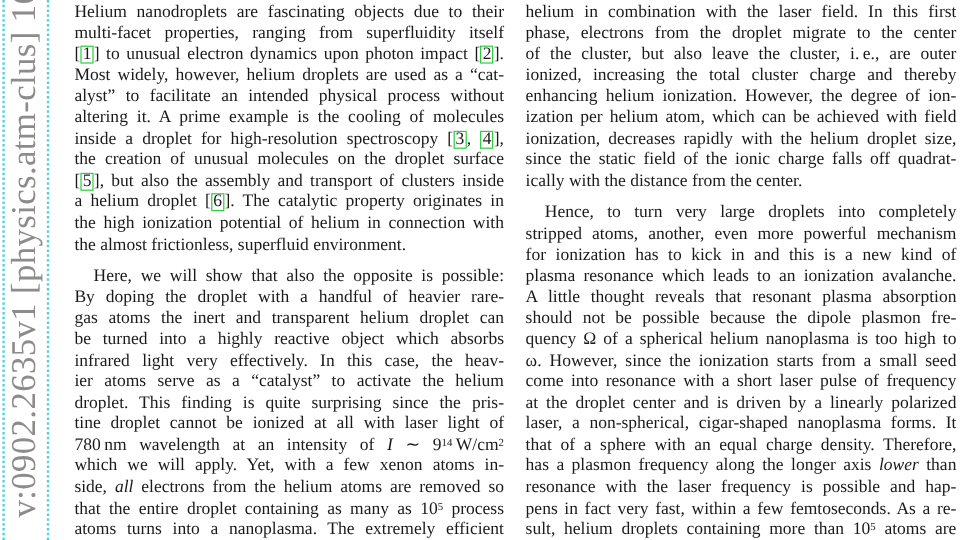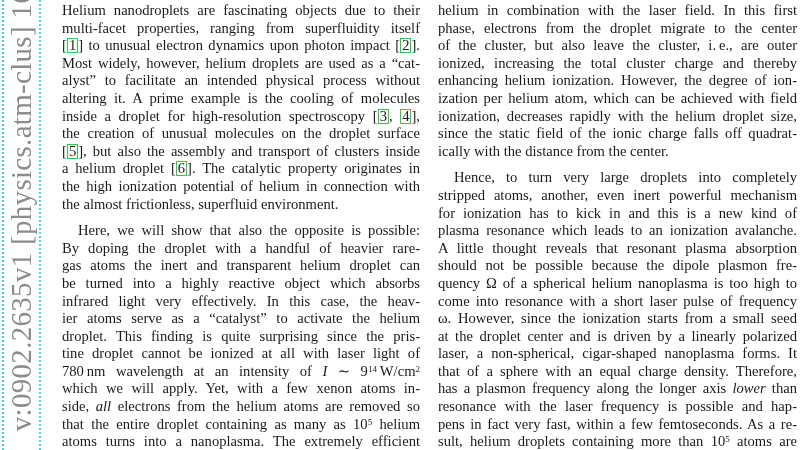--- a/index.html
+++ b/index.html
@@ -64,48 +64,48 @@
     <span class="line">By doping the droplet with a handful of heavier rare-</span>
     <span class="line">gas atoms the inert and transparent helium droplet can</span>
     <span class="line">be turned into a highly reactive object which absorbs</span>
     <span class="line">infrared light very effectively. In this case, the heav-</span>
     <span class="line">ier atoms serve as a “catalyst” to activate the helium</span>
     <span class="line">droplet. This finding is quite surprising since the pris-</span>
     <span class="line">tine droplet cannot be ionized at all with laser light of</span>
     <span class="line"><span>780 nm wavelength at an intensity of </span><em>I</em><span> ∼ 9</span><sup>14</sup><span> W/cm</span><sup>2</sup></span>
     <span class="line">which we will apply. Yet, with a few xenon atoms in-</span>
     <span class="line"><span>side, </span><em>all</em><span> electrons from the helium atoms are removed so</span></span>
-    <span class="line"><span>that the entire droplet containing as many as 10</span><sup>5</sup><span> helium</span></span>
+    <span class="line"><span>that the entire droplet containing as many as 10</span><sup>5</sup><span> process</span></span>
     <span class="line">atoms turns into a nanoplasma. The extremely efficient</span>
   </div>
 </div>
 
 <div class="col right">
   <div>
     <span class="line">helium in combination with the laser field. In this first</span>
     <span class="line">phase, electrons from the droplet migrate to the center</span>
     <span class="line">of the cluster, but also leave the cluster, i. e., are outer</span>
     <span class="line">ionized, increasing the total cluster charge and thereby</span>
     <span class="line">enhancing helium ionization. However, the degree of ion-</span>
     <span class="line">ization per helium atom, which can be achieved with field</span>
     <span class="line">ionization, decreases rapidly with the helium droplet size,</span>
     <span class="line">since the static field of the ionic charge falls off quadrat-</span>
     <span class="line last">ically with the distance from the center.</span>
   </div>
   <div class="gap"></div>
   <div>
     <span class="line indent">Hence, to turn very large droplets into completely</span>
-    <span class="line">stripped atoms, another, even inert powerful mechanism</span>
+    <span class="line">stripped atoms, another, even more powerful mechanism</span>
     <span class="line">for ionization has to kick in and this is a new kind of</span>
     <span class="line">plasma resonance which leads to an ionization avalanche.</span>
     <span class="line">A little thought reveals that resonant plasma absorption</span>
     <span class="line">should not be possible because the dipole plasmon fre-</span>
     <span class="line">quency Ω of a spherical helium nanoplasma is too high to</span>
+    <span class="line">ω. However, since the ionization starts from a small seed</span>
     <span class="line">come into resonance with a short laser pulse of frequency</span>
-    <span class="line">ω. However, since the ionization starts from a small seed</span>
     <span class="line">at the droplet center and is driven by a linearly polarized</span>
     <span class="line">laser, a non-spherical, cigar-shaped nanoplasma forms. It</span>
     <span class="line">that of a sphere with an equal charge density. Therefore,</span>
     <span class="line"><span>has a plasmon frequency along the longer axis </span><em>lower</em><span> than</span></span>
     <span class="line">resonance with the laser frequency is possible and hap-</span>
     <span class="line">pens in fact very fast, within a few femtoseconds. As a re-</span>
     <span class="line"><span>sult, helium droplets containing more than 10</span><sup>5</sup><span> atoms are</span></span>
   </div>
 </div>
 

